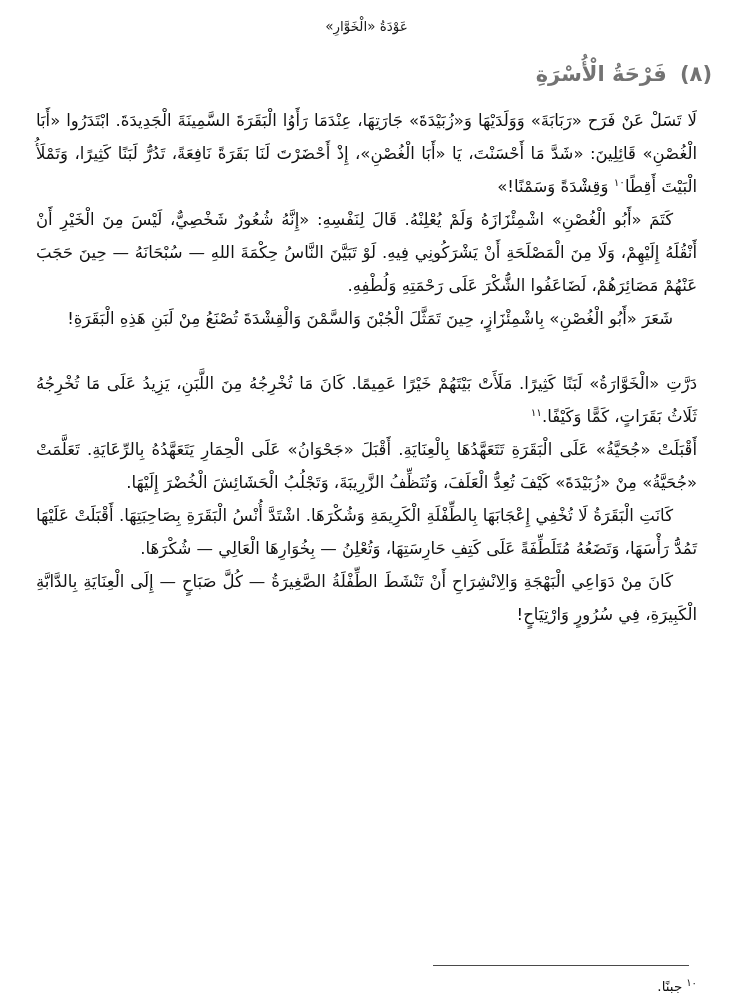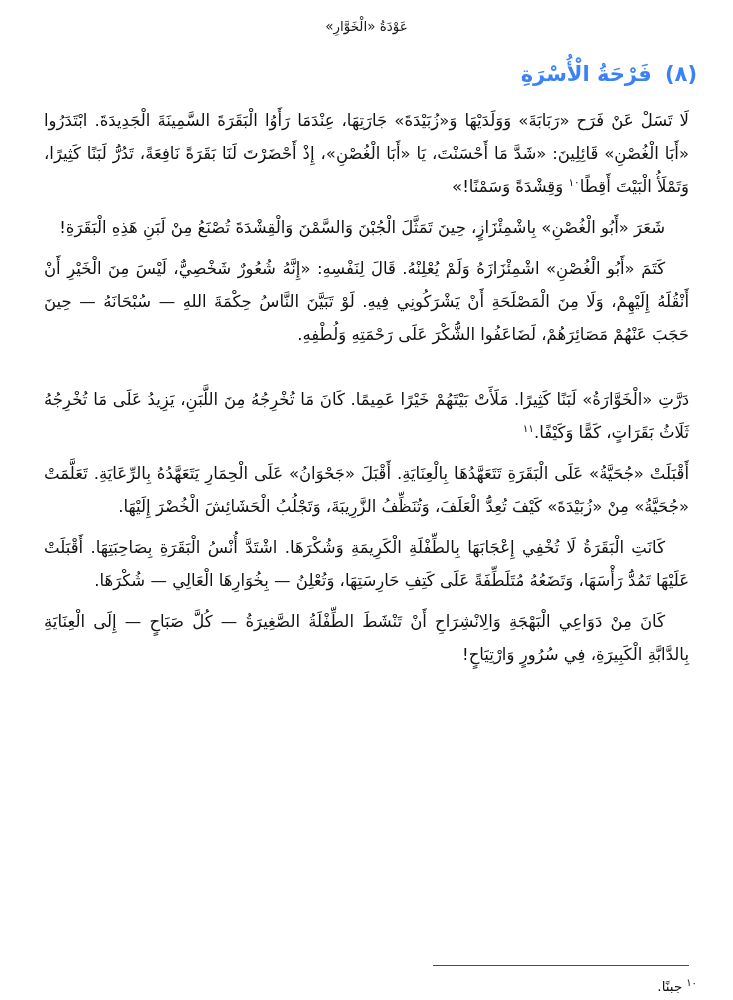--- a/index.html
+++ b/index.html
@@ -20,37 +20,37 @@
     box-sizing: border-box;
   }
   .running-header {
     padding-top: 18px;
     text-align: center;
     font-size: 13.5px;
     letter-spacing: 0;
     color: #1a1a1a;
   }
   .chapter-title {
-    margin: 28px 36px 0 36px;
+    margin: 28px 21px 0 36px;
     text-align: right;
     font-size: 21px;
     font-weight: bold;
-    color: #3b82f6;
+    color: #737373;
   }
   .chapter-title .num { margin-left: 6px; }
   .body-text {
     margin: 18px 36px 0 36px;
     font-size: 16.5px;
     line-height: 33px;
     text-align: justify;
     text-justify: inter-word;
     color: #111111;
   }
   .body-text p.para {
-    margin: 8px;
+    margin: 0;
     padding: 0;
   }
   .body-text p.para.indent { text-indent: 24px; }
   .body-text p.para.gap { margin-top: 32px; }
   sup {
     font-size: 10.5px;
     line-height: 0;
     vertical-align: super;
   }
   .footnotes {
@@ -78,22 +78,22 @@
 
   <div class="running-header">عَوْدَةُ «الْخَوَّارِ»</div>
 
   <h1 class="chapter-title">
     <span class="num">(٨)</span>
     <span>فَرْحَةُ الْأُسْرَةِ</span>
   </h1>
 
   <div class="body-text" id="body-text">
       <p class="para"><span>لَا تَسَلْ عَنْ فَرَح «رَبَابَةَ» وَوَلَدَيْهَا وَ«زُبَيْدَةَ» جَارَتِهَا، عِنْدَمَا رَأَوُا الْبَقَرَةَ السَّمِينَةَ الْجَدِيدَةَ. ابْتَدَرُوا «أَبَا الْغُصْنِ» قَائِلِينَ: «شَدَّ مَا أَحْسَنْتَ، يَا «أَبَا الْغُصْنِ»، إِذْ أَحْضَرْتَ لَنَا بَقَرَةً نَافِعَةً، تَدُرُّ لَبَنًا كَثِيرًا، وَتَمْلَأُ الْبَيْتَ أَقِطًا</span><sup>١٠</sup><span> وَقِشْدَةً وَسَمْنًا!»</span></p>
+      <p class="para indent"><span>كَتَمَ «أَبُو الْغُصْنِ» اشْمِئْزَازَهُ وَلَمْ يُعْلِنْهُ. قَالَ لِنَفْسِهِ: «إِنَّهُ شُعُورٌ شَخْصِيٌّ، لَيْسَ مِنَ الْخَيْرِ أَنْ أَنْقُلَهُ إِلَيْهِمْ، وَلَا مِنَ الْمَصْلَحَةِ أَنْ يَشْرَكُونِي فِيهِ. لَوْ تَبَيَّنَ النَّاسُ حِكْمَةَ اللهِ — سُبْحَانَهُ — حِينَ حَجَبَ عَنْهُمْ مَصَائِرَهُمْ، لَضَاعَفُوا الشُّكْرَ عَلَى رَحْمَتِهِ وَلُطْفِهِ.</span></p>
       <p class="para indent"><span>شَعَرَ «أَبُو الْغُصْنِ» بِاشْمِئْزَازٍ، حِينَ تَمَثَّلَ الْجُبْنَ وَالسَّمْنَ وَالْقِشْدَةَ تُصْنَعُ مِنْ لَبَنِ هَذِهِ الْبَقَرَةِ!</span></p>
-      <p class="para indent"><span>كَتَمَ «أَبُو الْغُصْنِ» اشْمِئْزَازَهُ وَلَمْ يُعْلِنْهُ. قَالَ لِنَفْسِهِ: «إِنَّهُ شُعُورٌ شَخْصِيٌّ، لَيْسَ مِنَ الْخَيْرِ أَنْ أَنْقُلَهُ إِلَيْهِمْ، وَلَا مِنَ الْمَصْلَحَةِ أَنْ يَشْرَكُونِي فِيهِ. لَوْ تَبَيَّنَ النَّاسُ حِكْمَةَ اللهِ — سُبْحَانَهُ — حِينَ حَجَبَ عَنْهُمْ مَصَائِرَهُمْ، لَضَاعَفُوا الشُّكْرَ عَلَى رَحْمَتِهِ وَلُطْفِهِ.</span></p>
       <p class="para gap"><span>دَرَّتِ «الْخَوَّارَةُ» لَبَنًا كَثِيرًا. مَلَأَتْ بَيْتَهُمْ خَيْرًا عَمِيمًا. كَانَ مَا تُخْرِجُهُ مِنَ اللَّبَنِ، يَزِيدُ عَلَى مَا تُخْرِجُهُ ثَلَاثُ بَقَرَاتٍ، كَمًّا وَكَيْفًا.</span><sup>١١</sup></p>
       <p class="para"><span>أَقْبَلَتْ «جُحَيَّةُ» عَلَى الْبَقَرَةِ تَتَعَهَّدُهَا بِالْعِنَايَةِ. أَقْبَلَ «جَحْوَانُ» عَلَى الْحِمَارِ يَتَعَهَّدُهُ بِالرِّعَايَةِ. تَعَلَّمَتْ «جُحَيَّةُ» مِنْ «زُبَيْدَةَ» كَيْفَ تُعِدُّ الْعَلَفَ، وَتُنَظِّفُ الزَّرِيبَةَ، وَتَجْلُبُ الْحَشَائِشَ الْخُضْرَ إِلَيْهَا.</span></p>
       <p class="para indent"><span>كَانَتِ الْبَقَرَةُ لَا تُخْفِي إِعْجَابَهَا بِالطِّفْلَةِ الْكَرِيمَةِ وَشُكْرَهَا. اشْتَدَّ أُنْسُ الْبَقَرَةِ بِصَاحِبَتِهَا. أَقْبَلَتْ عَلَيْهَا تَمُدُّ رَأْسَهَا، وَتَضَعُهُ مُتَلَطِّفَةً عَلَى كَتِفِ حَارِسَتِهَا، وَتُعْلِنُ — بِخُوَارِهَا الْعَالِي — شُكْرَهَا.</span></p>
       <p class="para indent"><span>كَانَ مِنْ دَوَاعِي الْبَهْجَةِ وَالِانْشِرَاحِ أَنْ تَنْشَطَ الطِّفْلَةُ الصَّغِيرَةُ — كُلَّ صَبَاحٍ — إِلَى الْعِنَايَةِ بِالدَّابَّةِ الْكَبِيرَةِ، فِي سُرُورٍ وَارْتِيَاحٍ!</span></p>
     </div>
 
   <div class="footnotes">
     <div class="footnote-rule"></div>
     <div id="footnote-list">
         <div class="footnote"><sup>١٠</sup><span>جبنًا.</span></div>

